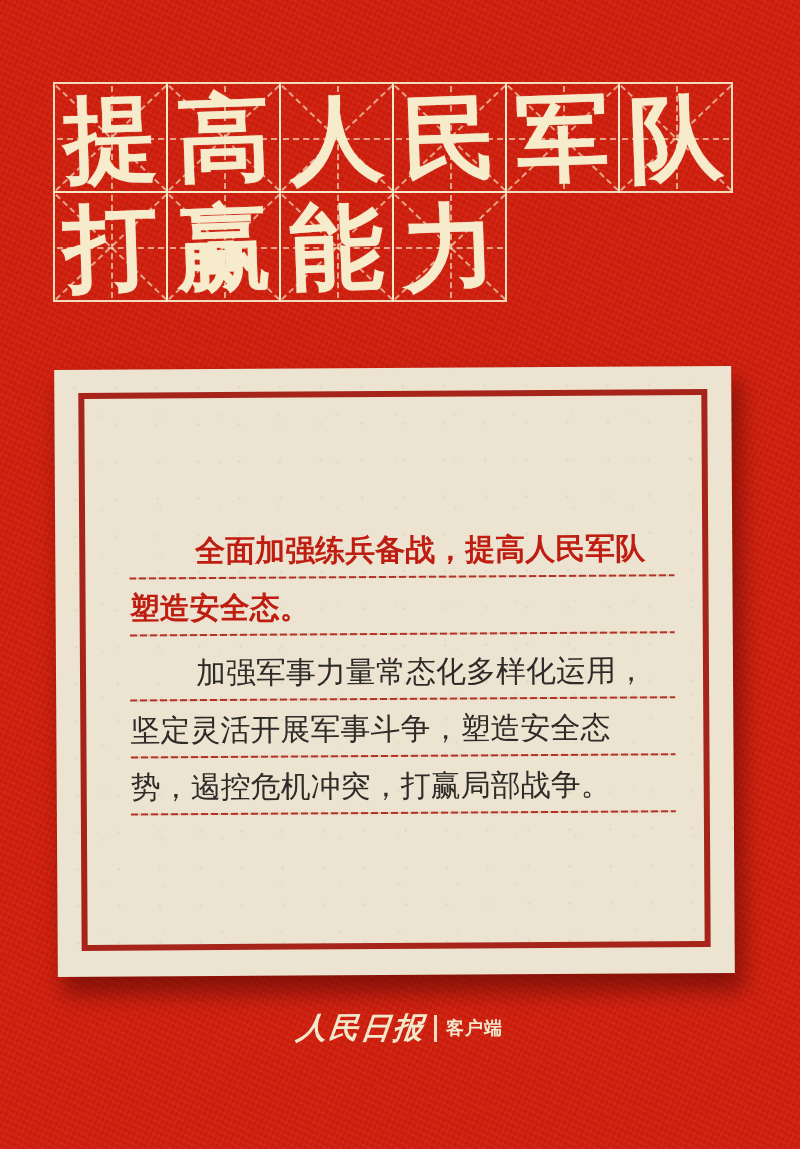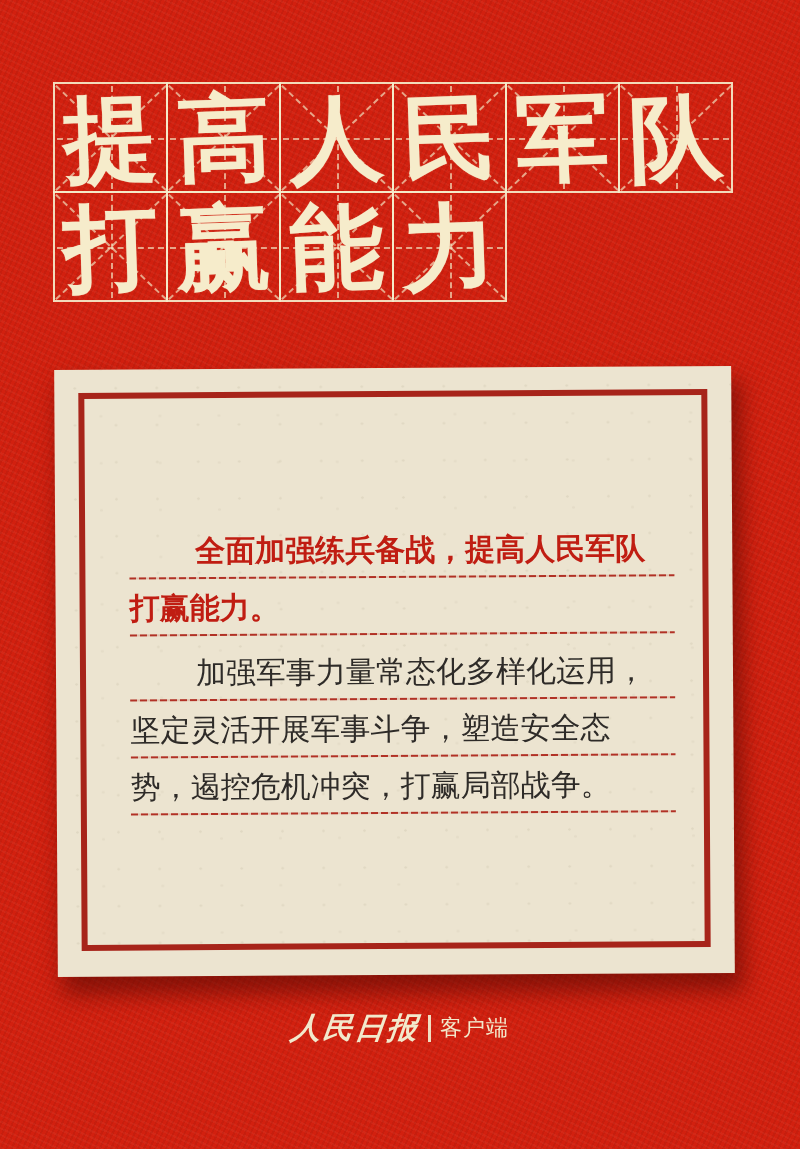--- a/index.html
+++ b/index.html
@@ -90,21 +90,21 @@
     color:#f2e9cc;
   }
   .brand-script{
     font-family:"DejaVu Serif","Liberation Serif",serif;
     font-style:italic;font-weight:700;font-size:30px;line-height:1;
     letter-spacing:2px;transform:skewX(-6deg);
   }
   .logo-divider{width:3px;height:27px;background:#f2e9cc;opacity:0.95;}
   .brand-suffix{
     font-family:"Liberation Sans","DejaVu Sans",sans-serif;
-    font-weight:400;font-size:22px;line-height:1;letter-spacing:1px;
+    font-weight:700;font-size:18px;line-height:1;letter-spacing:1px;
   }
 </style>
 </head>
 <body>
 
 <div class="poster">
 
   <div class="title-grid">
     <div class="grid-row">
       <div class="cell">
@@ -179,21 +179,21 @@
           <i class="dd2"></i>
           <span class="glyph">力</span>
         </div>
     </div>
   </div>
 
   <div class="quote-card">
     <div class="card-frame"></div>
     <div class="card-content">
       <div class="line red indent"><span>全面加强练兵备战，提高人民军队</span></div>
-      <div class="line red"><span>打赢能力。</span></div>
+      <div class="line red"><span>塑造安全态。</span></div>
       <div class="line black indent para-gap"><span>加强军事力量常态化多样化运用，</span></div>
       <div class="line black"><span>坚定灵活开展军事斗争，塑造安全态</span></div>
       <div class="line black"><span>势，遏控危机冲突，打赢局部战争。</span></div>
     </div>
   </div>
 
   <div class="footer-logo">
     <span class="brand-script">人民日报</span>
     <span class="logo-divider"></span>
     <span class="brand-suffix">客户端</span>

